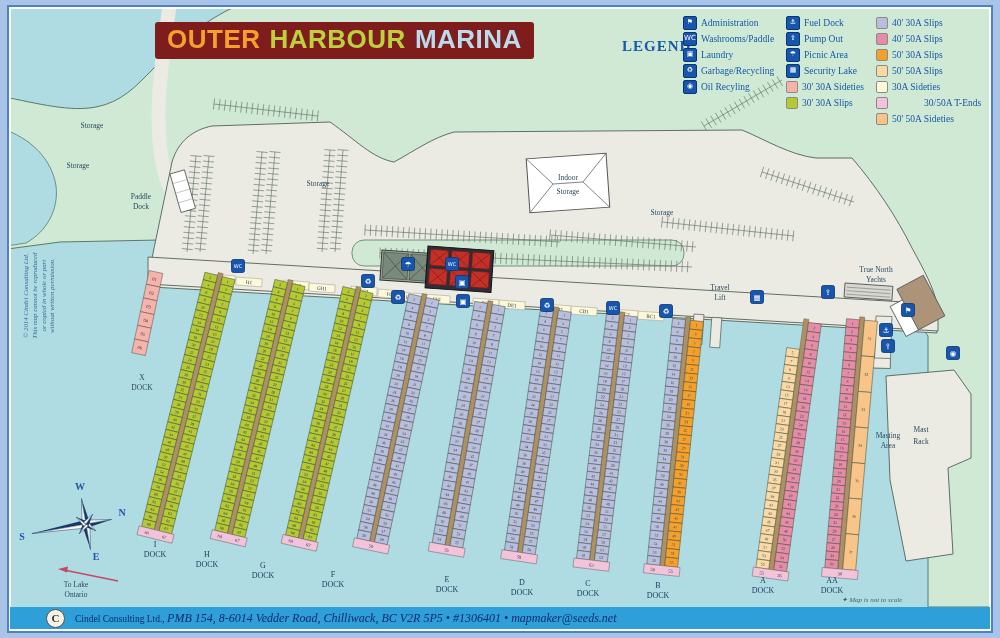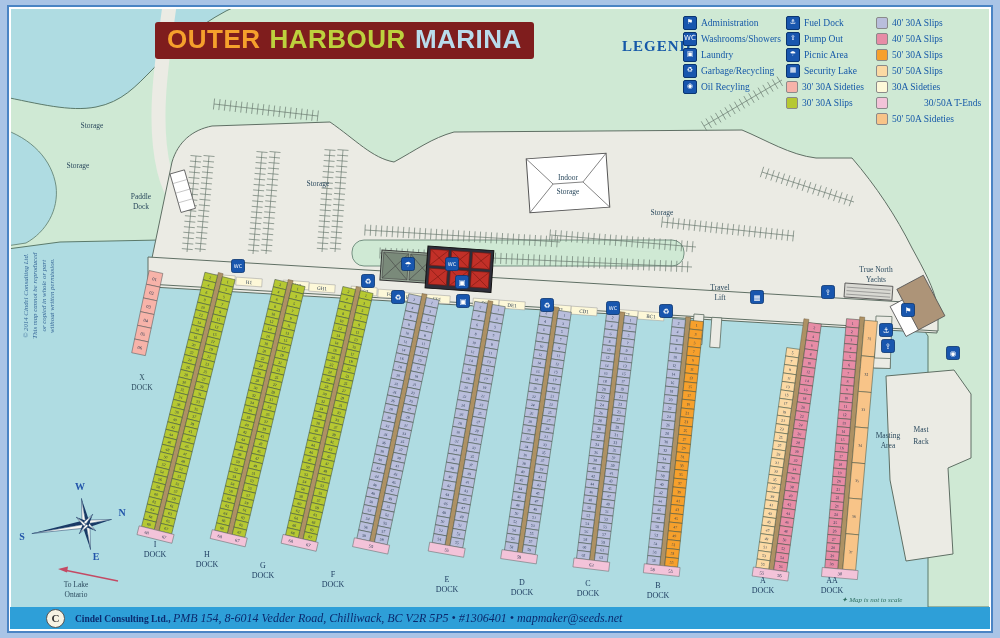--- a/index.html
+++ b/index.html
@@ -20,21 +20,21 @@
   .lcol1{left:78px;top:4px;} .lcol2{left:181px;top:4px;} .lcol3{left:271px;top:4px;}
   .lrow{display:flex;align-items:center;gap:4px;height:13.5px;font-size:9.5px;white-space:nowrap;}
   .licon{width:12px;height:12px;border-radius:2px;display:flex;align-items:center;justify-content:center;
          color:#fff;font-size:7px;line-height:1;flex:0 0 12px;font-family:"DejaVu Sans",sans-serif;}
   .lsw{width:12px;height:12px;border:1px solid #8a8a8a;border-radius:2px;flex:0 0 12px;box-sizing:border-box;}
   
   .footer{left:10px;top:607px;width:980px;height:22px;display:flex;align-items:center;}
   .logo{width:17px;height:17px;border-radius:50%;background:#f7f3e4;border:1px solid #555;margin-left:36px;
         display:flex;align-items:center;justify-content:center;font-weight:bold;font-size:11px;color:#333;}
   .ftext{margin-left:10px;font-size:9.5px;white-space:nowrap;}
-  .ftext .co{font-weight:bold;margin-top:44px;}
+  .ftext .co{font-weight:normal;margin-top:44px;}
   .ftext .det{font-style:italic;font-size:12px;}
   
   .copyright{left:-42px;top:278px;width:164px;text-align:center;transform:rotate(-90deg);
              font-size:6.8px;font-style:italic;color:#3a6a9a;line-height:1.3;}
 </style>
 </head>
 <body>
 
 <svg id="mapsvg" width="1000" height="638" viewBox="0 0 1000 638">
     <rect x="0" y="0" width="1000" height="638" fill="#a9c4e6"></rect>
@@ -1553,21 +1553,21 @@
 
 <div class="overlay legend">
   <div class="lhead" style="color:#1659a8;">LEGEND</div>
   <div class="lcol lcol1" id="lcol1">
       <div class="lrow" style="color: rgb(22, 89, 168);">
         <span class="licon" style="background:#1856ae;border:1px solid #0a3570">⚑</span>
         <span>Administration</span>
       </div>
       <div class="lrow" style="color: rgb(22, 89, 168);">
         <span class="licon" style="background:#1856ae;border:1px solid #0a3570">WC</span>
-        <span>Washrooms/Showers</span>
+        <span>Washrooms/Paddle</span>
       </div>
       <div class="lrow" style="color: rgb(22, 89, 168);">
         <span class="licon" style="background:#1856ae;border:1px solid #0a3570">▣</span>
         <span>Laundry</span>
       </div>
       <div class="lrow" style="color: rgb(22, 89, 168);">
         <span class="licon" style="background:#1856ae;border:1px solid #0a3570">♻</span>
         <span>Garbage/Recycling</span>
       </div>
       <div class="lrow" style="color: rgb(22, 89, 168);">

